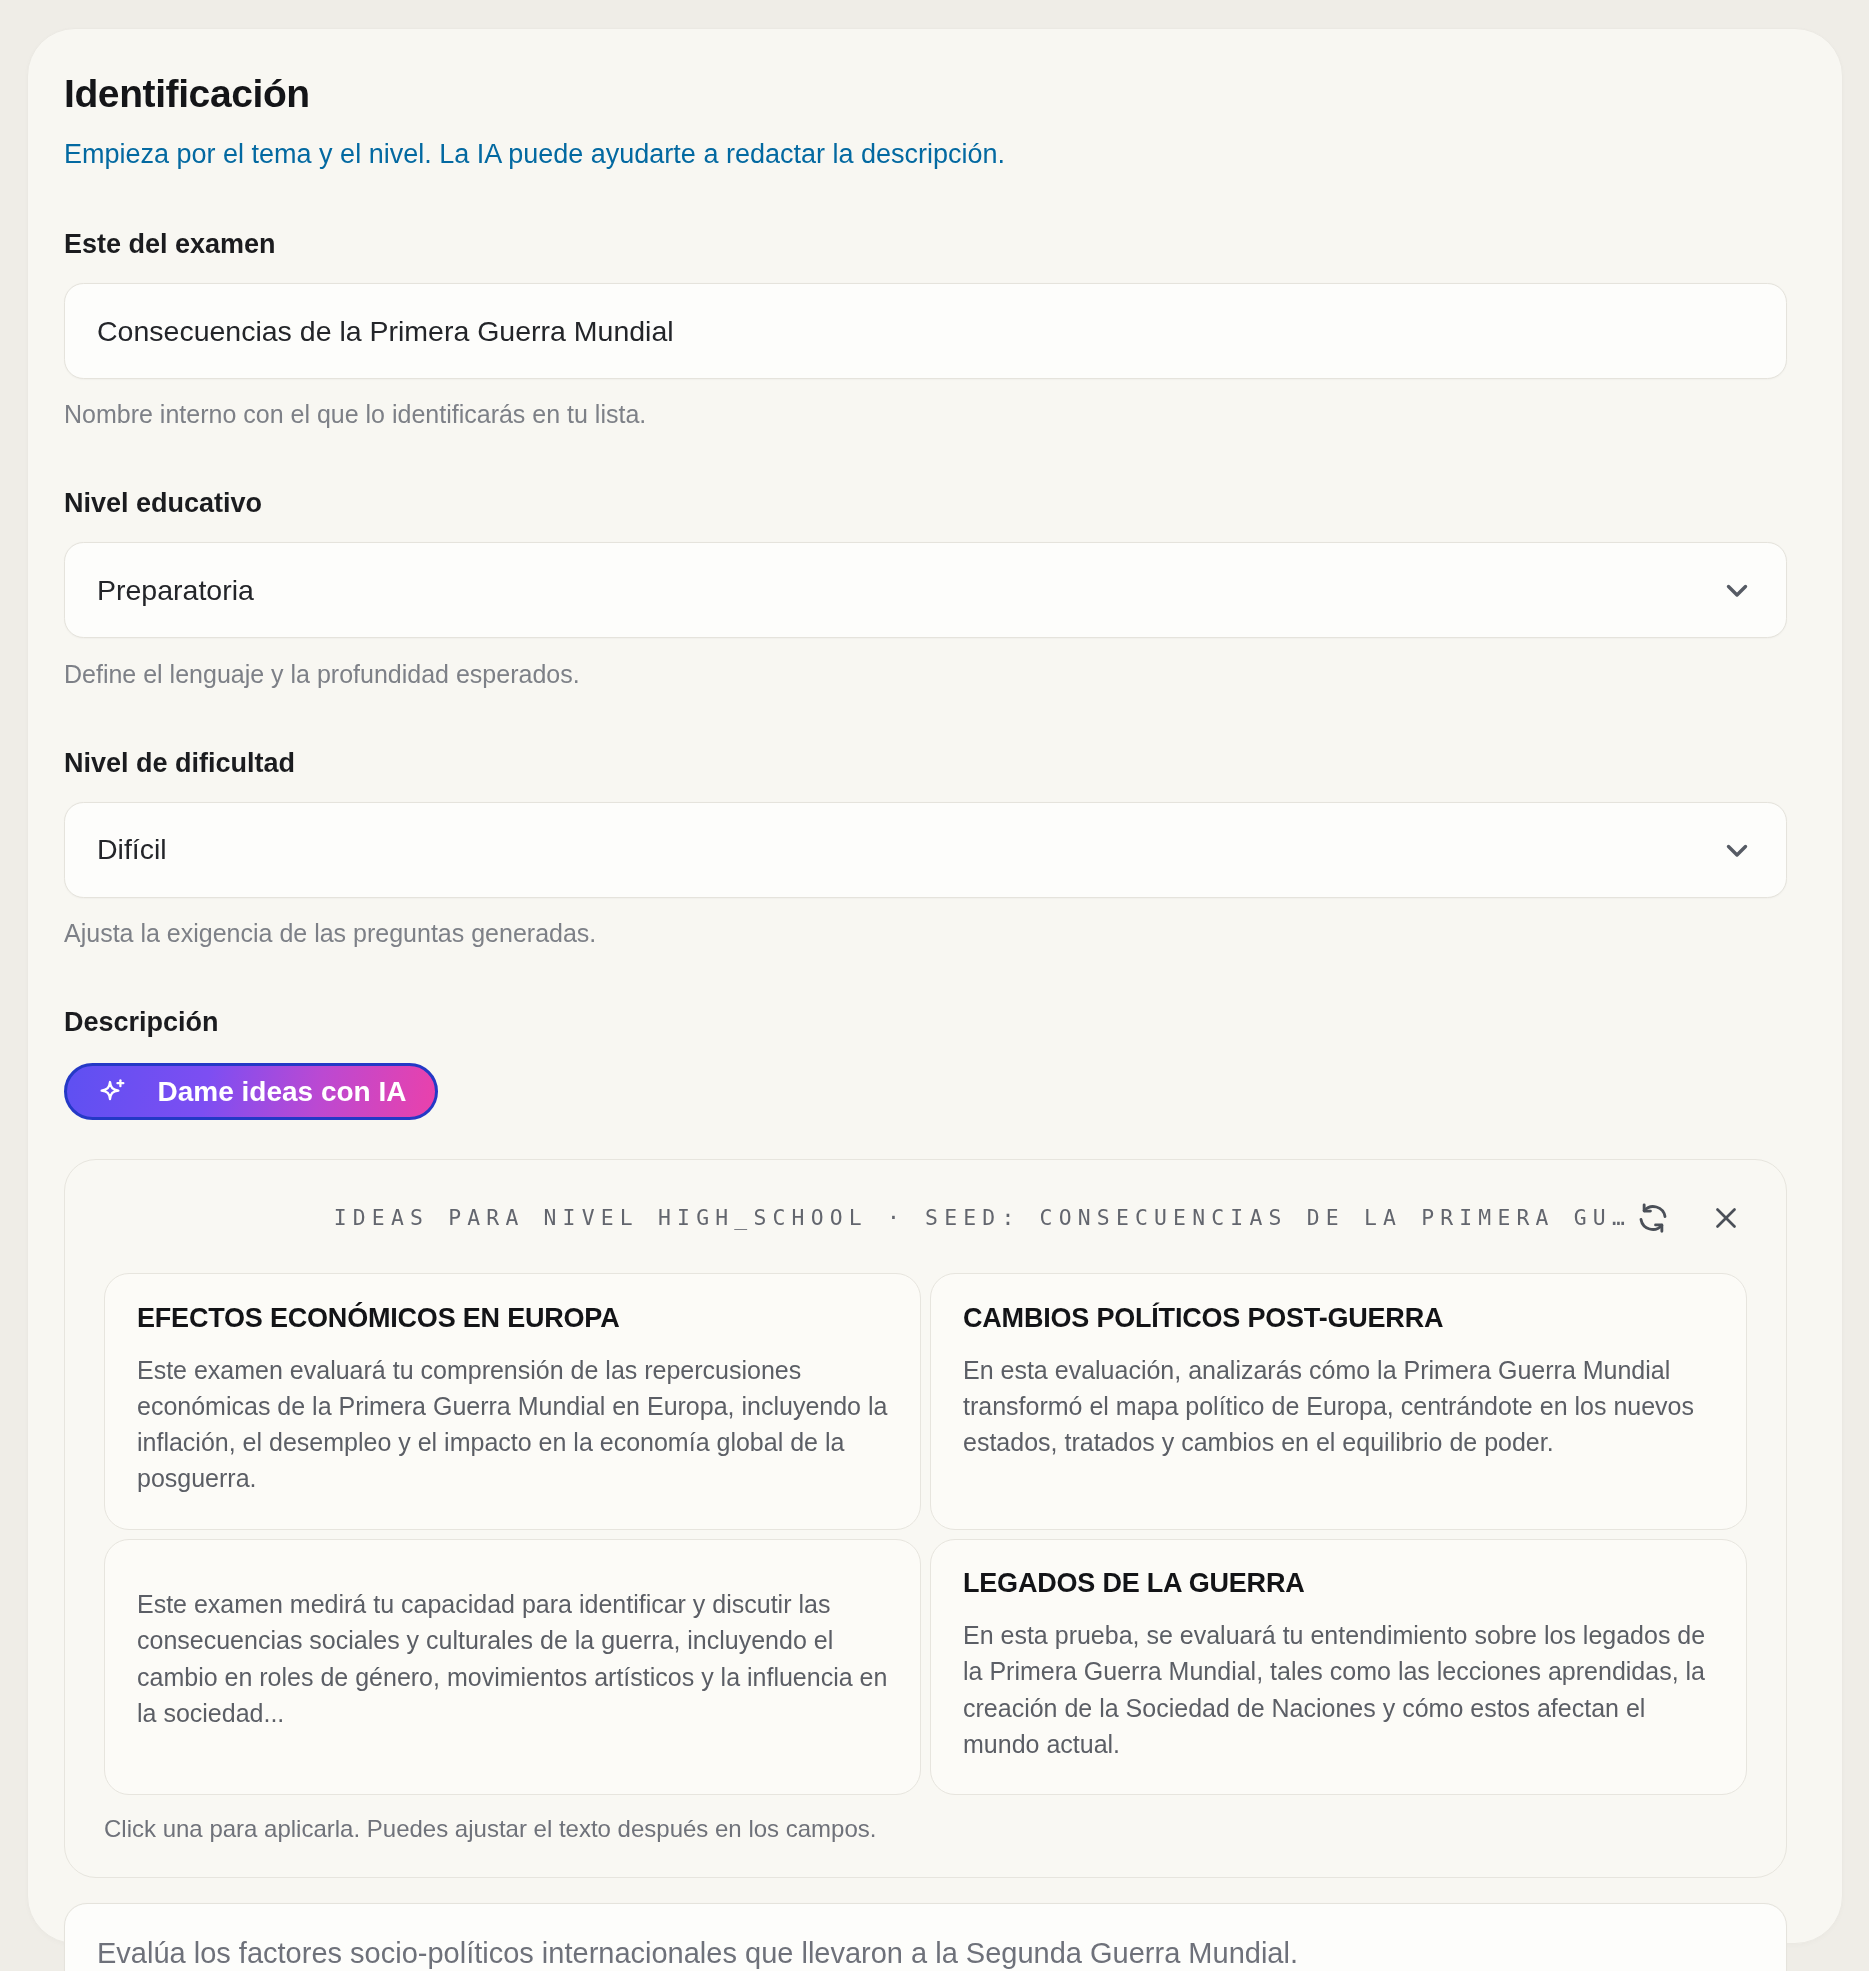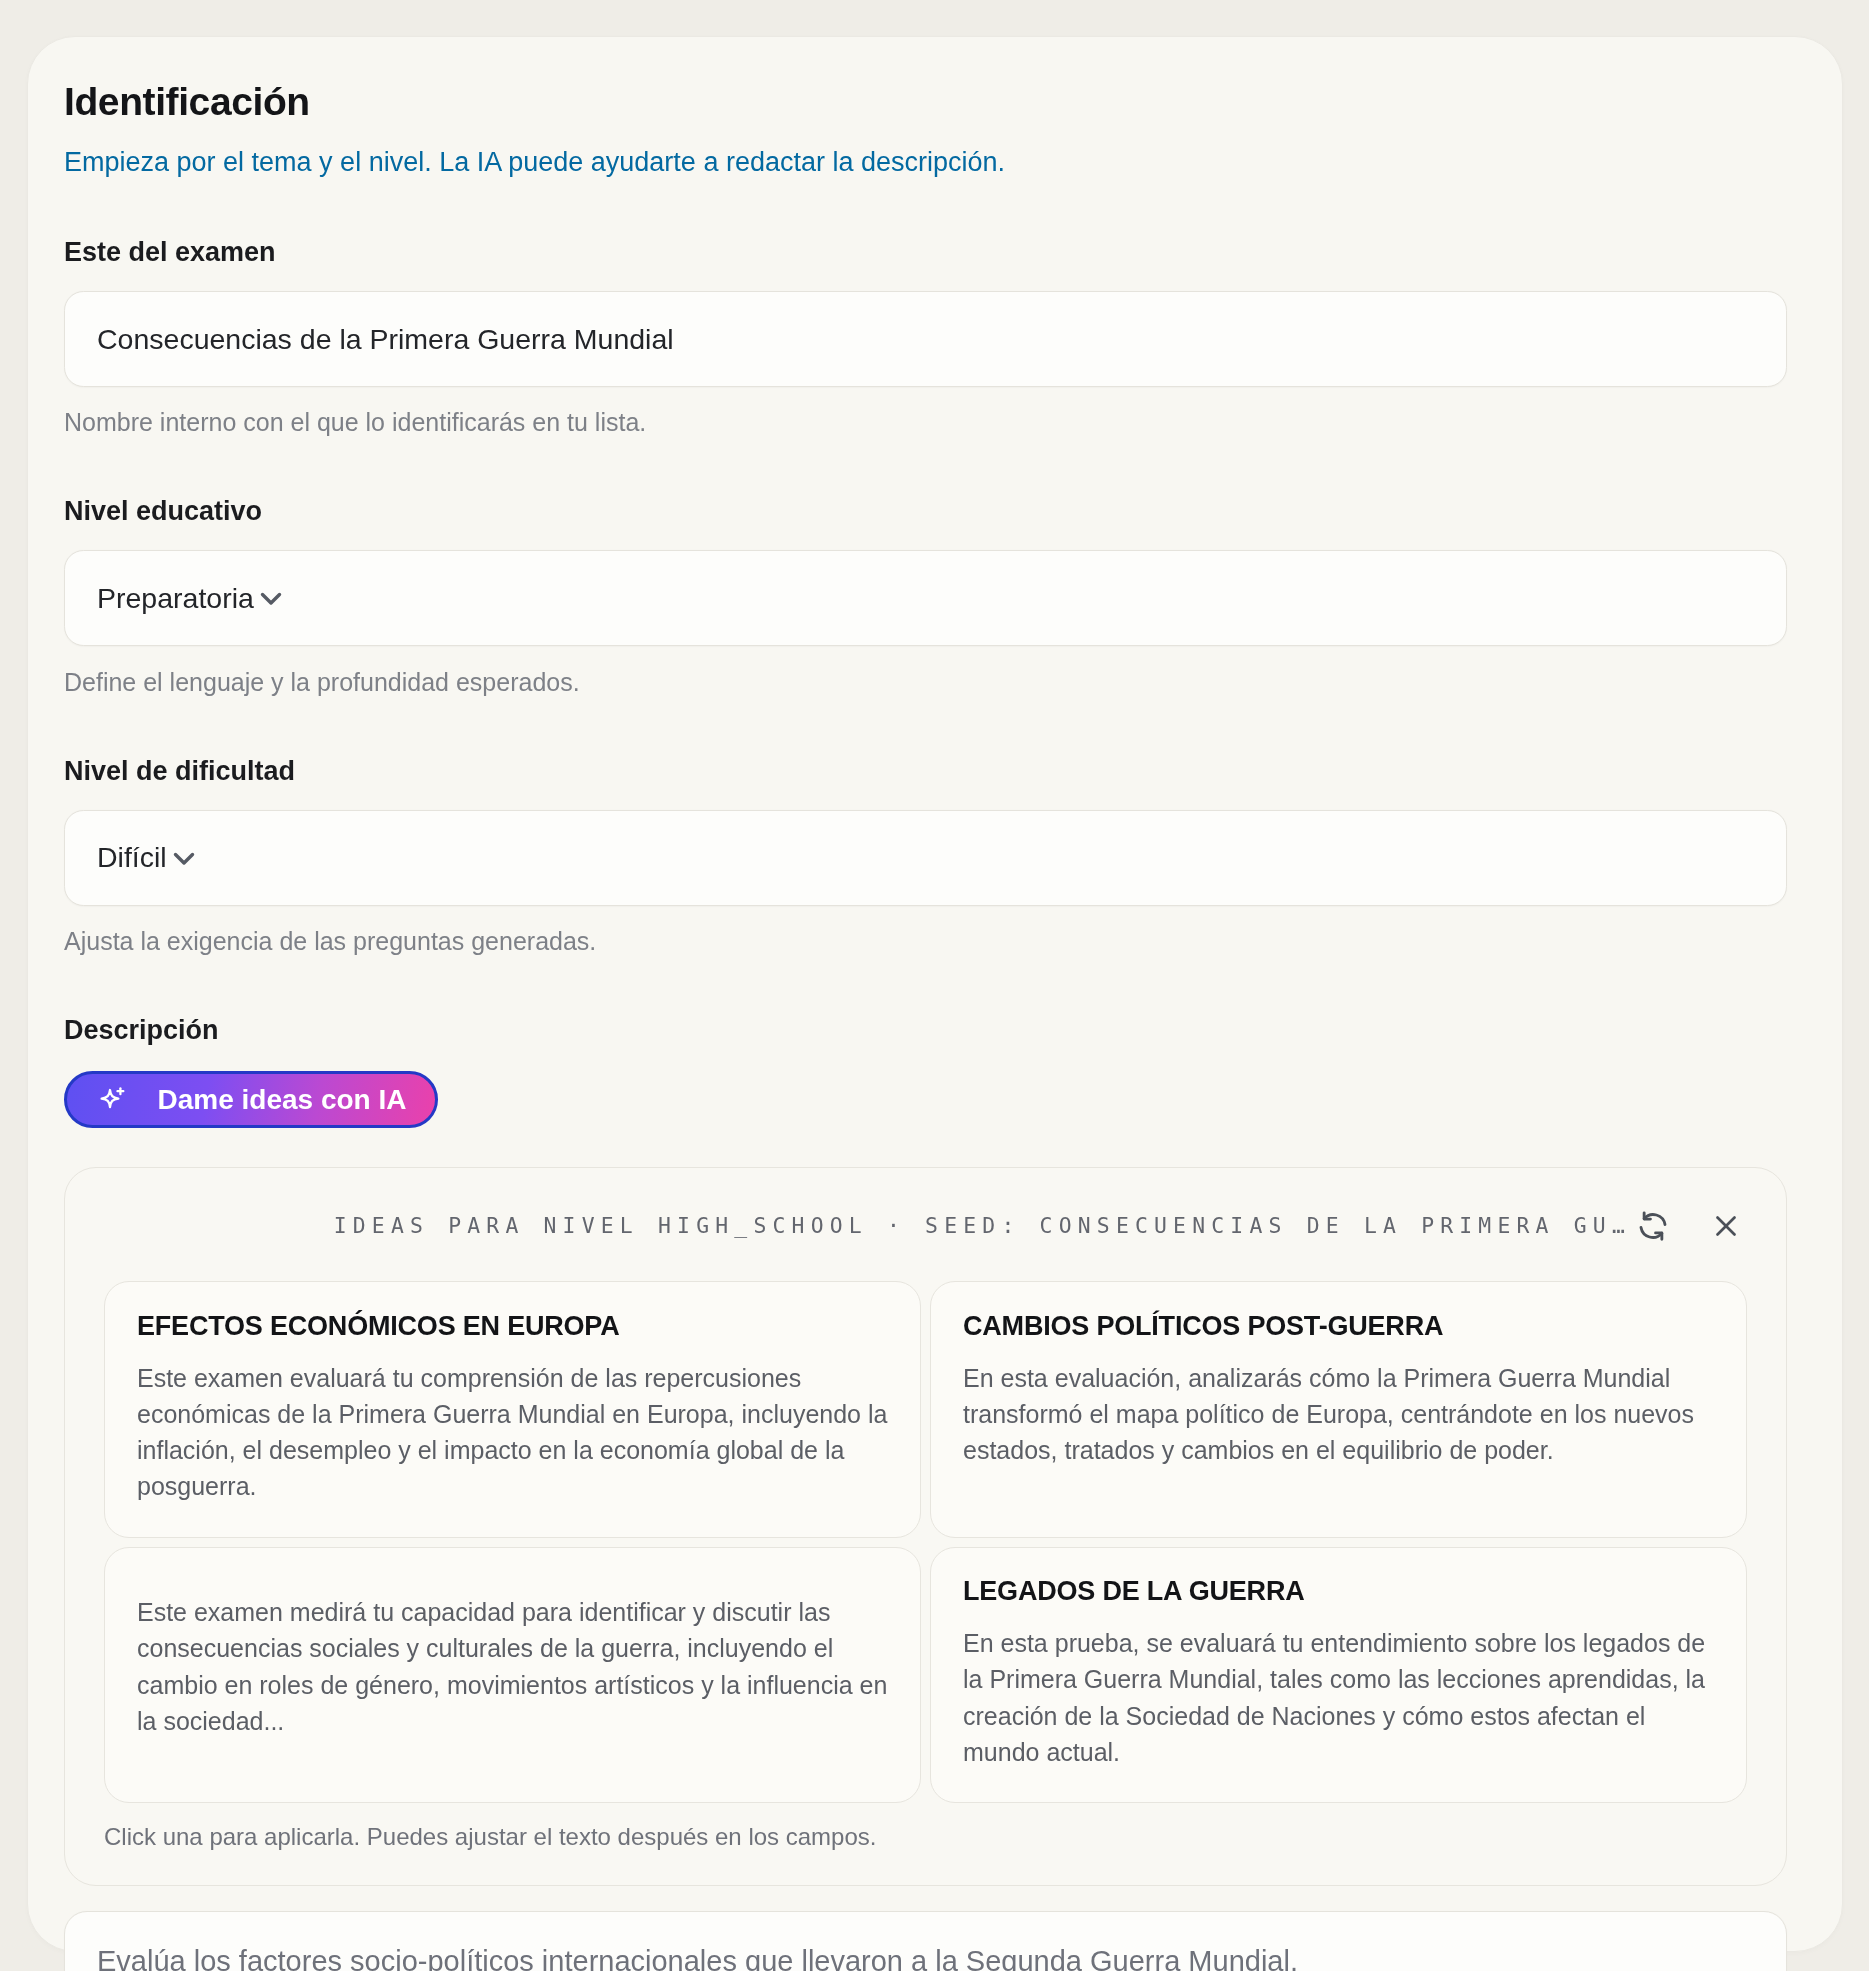--- a/index.html
+++ b/index.html
@@ -6,21 +6,21 @@
   html, body { width: 1870px; }
   body {
     height: 1971px;
     background: #efede7;
     font-family: "Liberation Sans", sans-serif;
     color: #1a1b1e;
     position: relative;
   }
   .card {
     position: absolute;
-    left: 27px; top: 36px;
+    left: 27px; top: 28px;
     width: 1816px; height: 1916px;
     background: #f8f7f2;
     border: 0.9px solid #ebe9e3;
     border-radius: 48px;
     padding: 43px 55px 0 36px;
     box-shadow: 0 1.8px 5.3px rgba(0,0,0,0.02);
   }
   h1 {
     font-size: 39px;
     font-weight: 700;
@@ -54,20 +54,21 @@
     font-size: 28.5px;
     color: #232529;
     outline: none;
   }
   .select {
     margin-top: 23px;
     height: 96px;
     padding: 0 32px;
     display: flex;
     align-items: center;
+    justify-content: space-between;
     font-size: 28.5px;
     color: #232529;
     cursor: pointer;
   }
   .helper {
     margin-top: 21.4px;
     font-size: 25px;
     color: #7d8087;
   }
   .ai-button {

